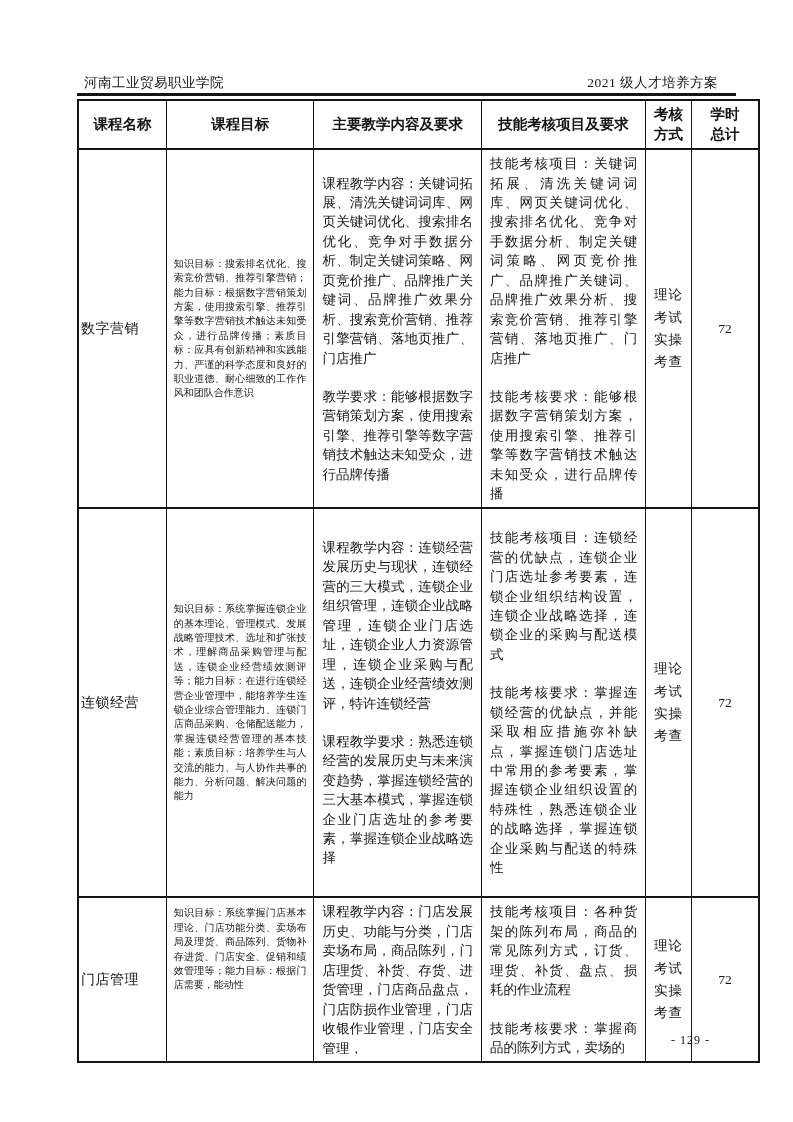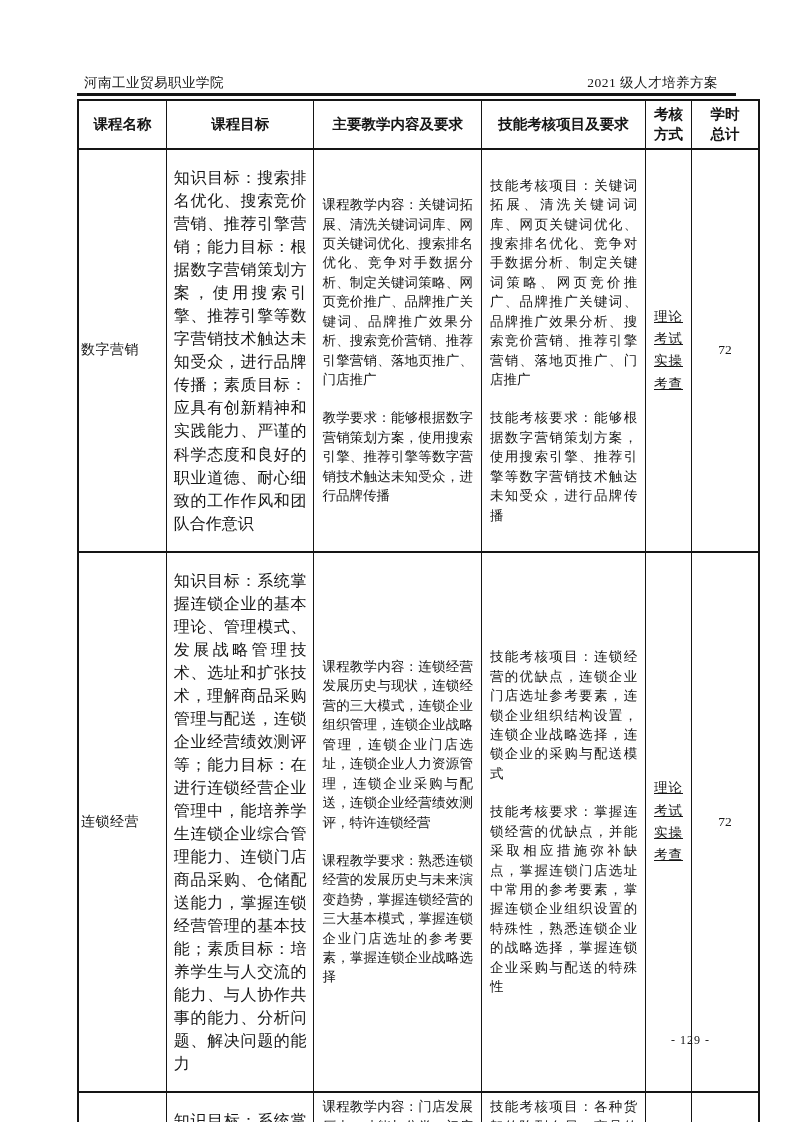--- a/index.html
+++ b/index.html
@@ -54,30 +54,29 @@
     font-size:14px;
     letter-spacing:0.5px;
     padding:4px 2px;
   }
   td.text-cell {
     font-size:13.5px;
     line-height:1.44;
     text-align:justify;
     text-justify:inter-ideograph;
   }
-  td.obj-cell { font-size:16px; padding:16px 7px; }
+  td.obj-cell { font-size:10px; padding:8px 7px; }
   .para + .para { margin-top:1.4em; }
   td.method {
     text-align:center;
     font-size:13.5px;
     line-height:1.65;
     white-space:pre-line;
     padding:4px 2px;
     letter-spacing:1px;
-    text-decoration:underline;
   }
   td.hours {
     text-align:center;
     font-size:13.5px;
     padding:4px 2px;
   }
   tr.r3 td.clip-top { vertical-align:top; }
   tr.r3 .clip { max-height:152px; overflow:hidden; }
   .page-number {
     position:absolute; top:1033px; right:83px;

